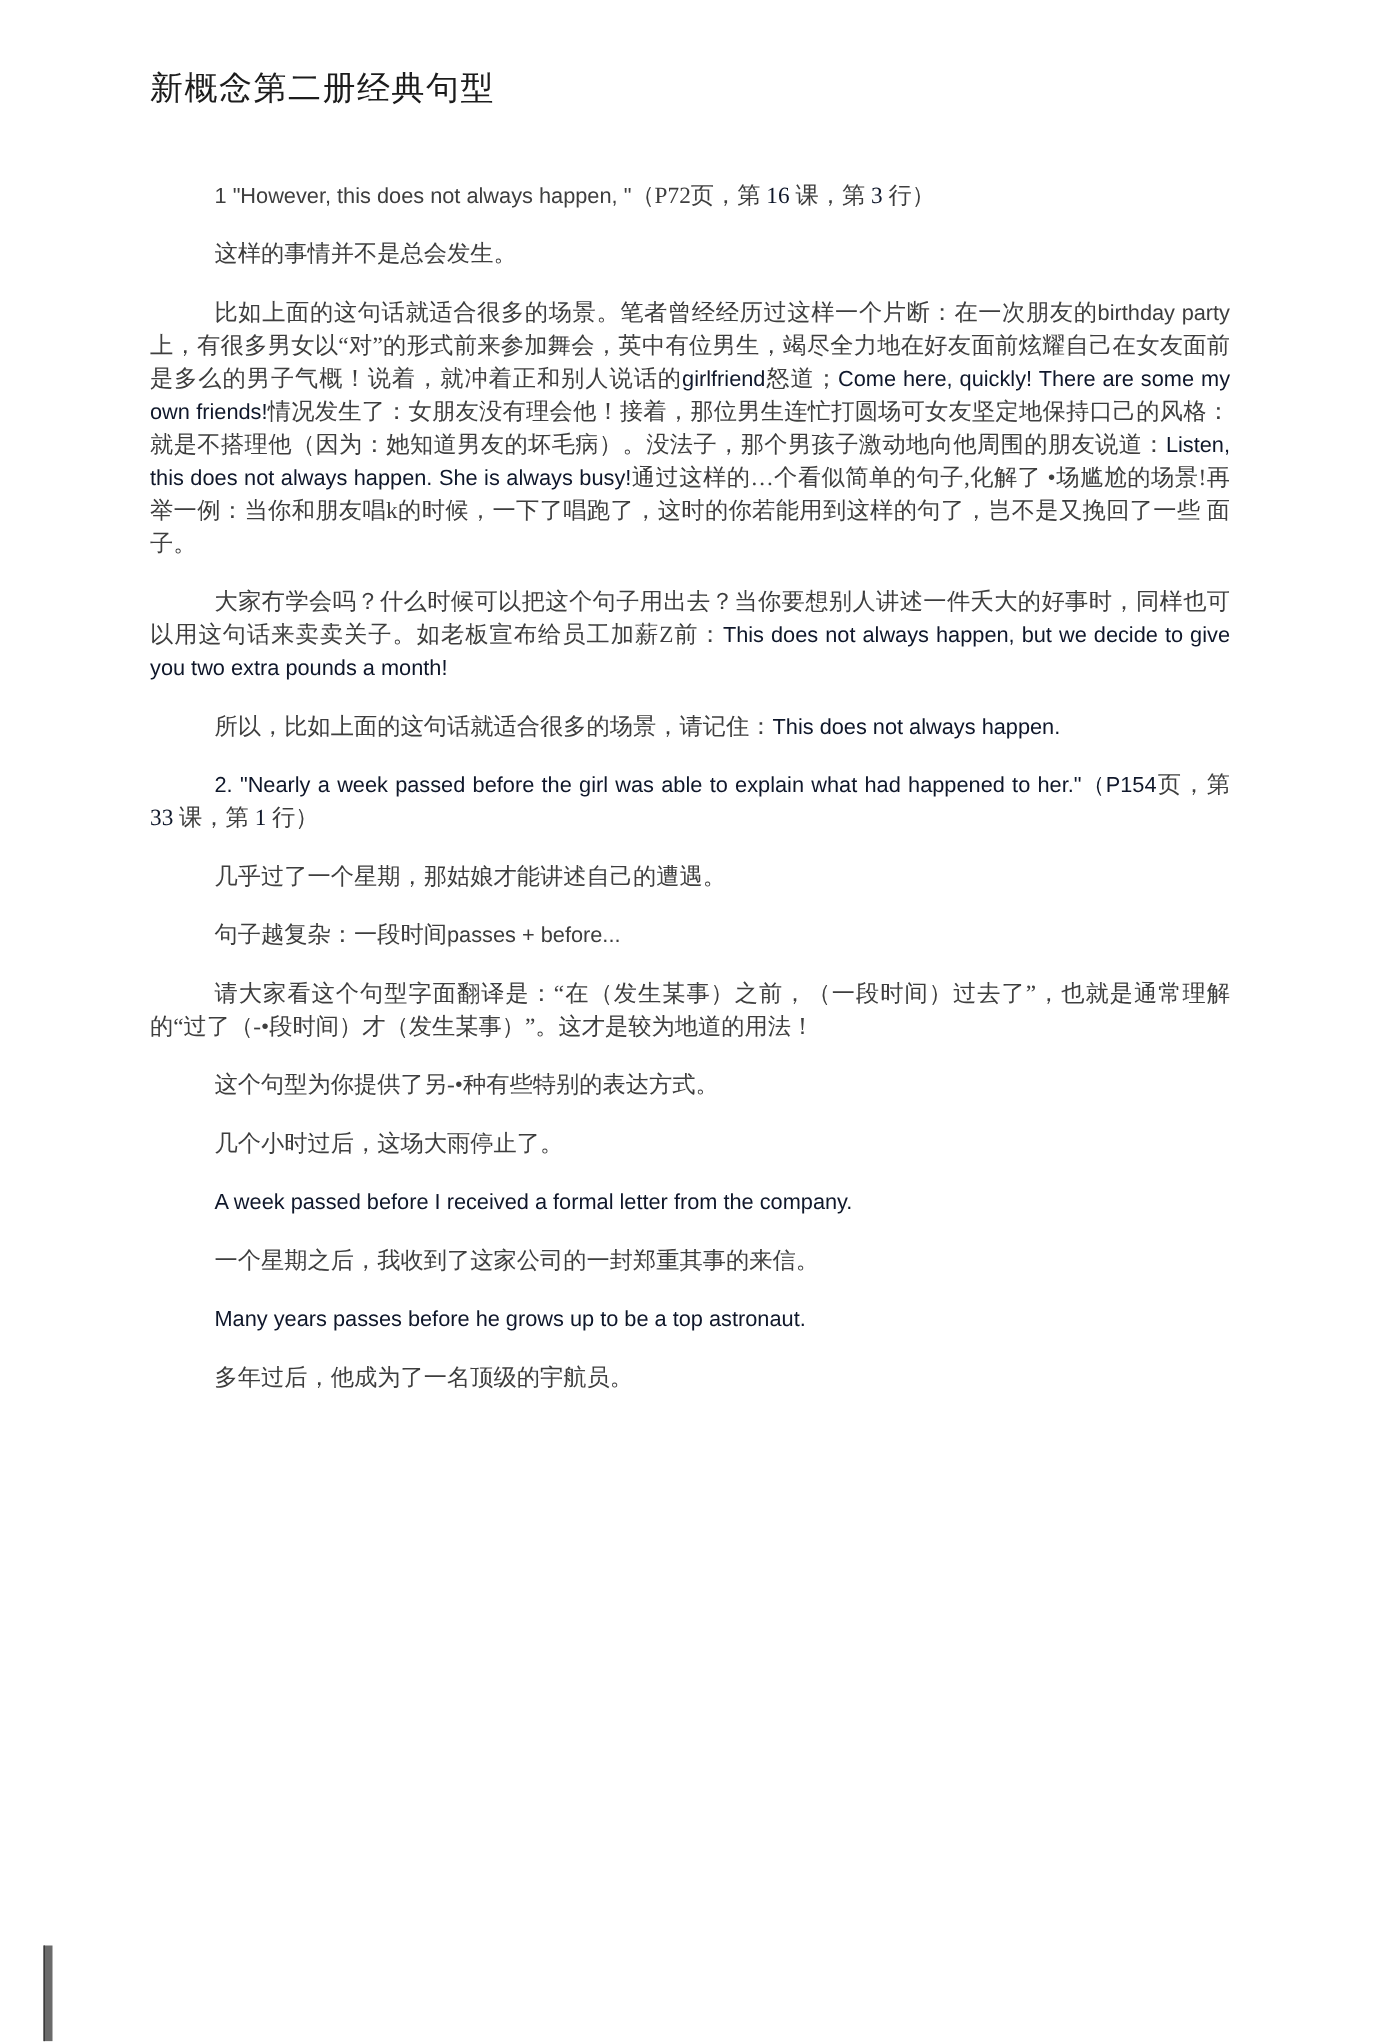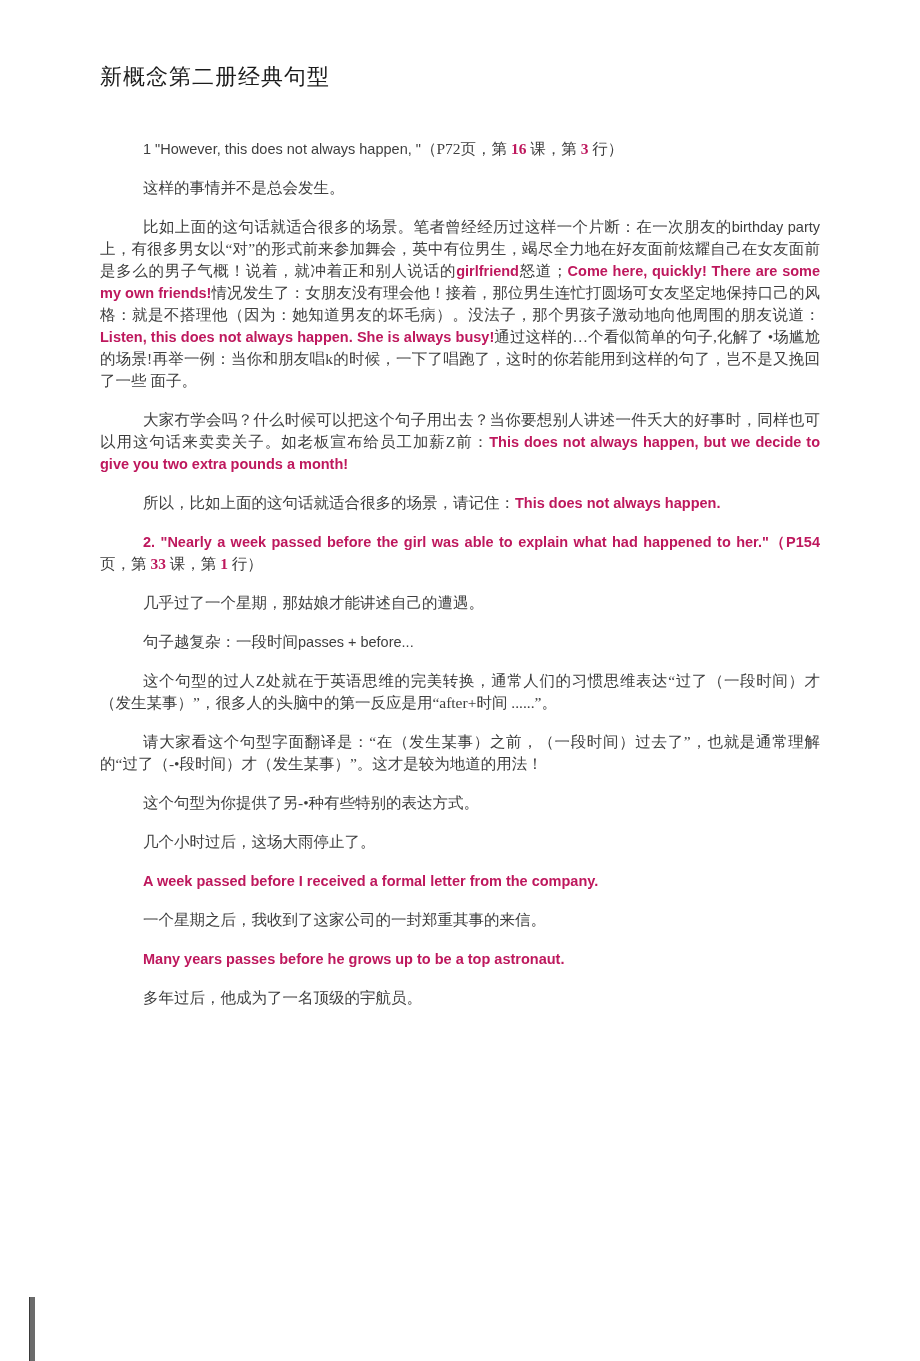--- a/index.html
+++ b/index.html
@@ -6,21 +6,21 @@
     margin: 0;
     padding: 0;
     background: #ffffff;
   }
   .page {
     position: relative;
     width: 920px;
     height: 1361px;
     background: #ffffff;
     box-sizing: border-box;
-    padding: 62px 100px 0 100px;
+    padding: 44px 100px 0 100px;
     overflow: hidden;
     font-family: "Liberation Serif", "DejaVu Serif", serif;
   }
   .doc-title {
     font-size: 22px;
     font-weight: 400;
     color: #1c1c1c;
     margin: 0 0 46px 0;
     letter-spacing: 1px;
     font-family: "Liberation Serif", "DejaVu Serif", serif;
@@ -35,22 +35,22 @@
     margin: 0 0 17px 0;
     text-indent: 43px;
     text-align: justify;
     font-family: "Liberation Serif", "DejaVu Serif", serif;
   }
   .para .en {
     font-family: "Liberation Sans", "DejaVu Sans", sans-serif;
     font-size: 14.5px;
   }
   .para .b {
-    font-weight: 700;
-    color: #be185d;
+    font-weight: 400;
+    color: #0f172a;
   }
   .edge-mark {
     position: absolute;
     left: 29px;
     top: 1297px;
     width: 5px;
     height: 64px;
     background: #6b6b6b;
     border-left: 1px solid #3a3a3a;
   }
@@ -63,21 +63,20 @@
 
   <div class="doc-body">
       <p class="para"><span class="en">1 "However, this does not always happen, "</span><span>（P72页，第 </span><span class="b">16</span><span> 课，第 </span><span class="b">3</span><span> 行）</span></p>
       <p class="para"><span>这样的事情并不是总会发生。</span></p>
       <p class="para"><span>比如上面的这句话就适合很多的场景。笔者曾经经历过这样一个片断：在一次朋友的</span><span class="en">birthday party</span><span> 上，有很多男女以“对”的形式前来参加舞会，英中有位男生，竭尽全力地在好友面前炫耀自己在女友面前是多么的男子气概！说着，就冲着正和别人说话的</span><span class="en b">girlfriend</span><span>怒道；</span><span class="en b">Come here, quickly! There are some my own friends!</span><span>情况发生了：女朋友没有理会他！接着，那位男生连忙打圆场可女友坚定地保持口己的风格：就是不搭理他（因为：她知道男友的坏毛病）。没法子，那个男孩子激动地向他周围的朋友说道：</span><span class="en b">Listen, this does not always happen. She is always busy!</span><span>通过这样的…个看似简单的句子,化解了 •场尴尬的场景!再举一例：当你和朋友唱k的时候，一下了唱跑了，这时的你若能用到这样的句了，岂不是又挽回了一些 面子。</span></p>
       <p class="para"><span>大家冇学会吗？什么时候可以把这个句子用出去？当你要想别人讲述一件夭大的好事时，同样也可以用这句话来卖卖关子。如老板宣布给员工加薪Z前：</span><span class="en b">This does not always happen, but we decide to give you two extra pounds a month!</span></p>
       <p class="para"><span>所以，比如上面的这句话就适合很多的场景，请记住：</span><span class="en b">This does not always happen.</span></p>
       <p class="para"><span class="en b">2. "Nearly a week passed before the girl was able to explain what had happened to her."</span><span class="en b">（P154</span><span>页，第 </span><span class="b">33</span><span> 课，第 </span><span class="b">1</span><span> 行）</span></p>
       <p class="para"><span>几乎过了一个星期，那姑娘才能讲述自己的遭遇。</span></p>
       <p class="para"><span>句子越复杂：一段时间</span><span class="en">passes + before...</span></p>
-      <p class="para"><span>这个句型的过人Z处就在于英语思维的完美转换，通常人们的习惯思维表达“过了（一段时间）才（发生某事）”，很多人的头脑中的第一反应是用“after+时间 ......”。</span></p>
       <p class="para"><span>请大家看这个句型字面翻译是：“在（发生某事）之前，（一段时间）过去了”，也就是通常理解的“过了（-•段时间）才（发生某事）”。这才是较为地道的用法！</span></p>
       <p class="para"><span>这个句型为你提供了另-•种有些特别的表达方式。</span></p>
       <p class="para"><span>几个小时过后，这场大雨停止了。</span></p>
       <p class="para"><span class="en b">A week passed before I received a formal letter from the company.</span></p>
       <p class="para"><span>一个星期之后，我收到了这家公司的一封郑重其事的来信。</span></p>
       <p class="para"><span class="en b">Many years passes before he grows up to be a top astronaut.</span></p>
       <p class="para"><span>多年过后，他成为了一名顶级的宇航员。</span></p>
     </div>
 
   <div class="edge-mark"></div>

